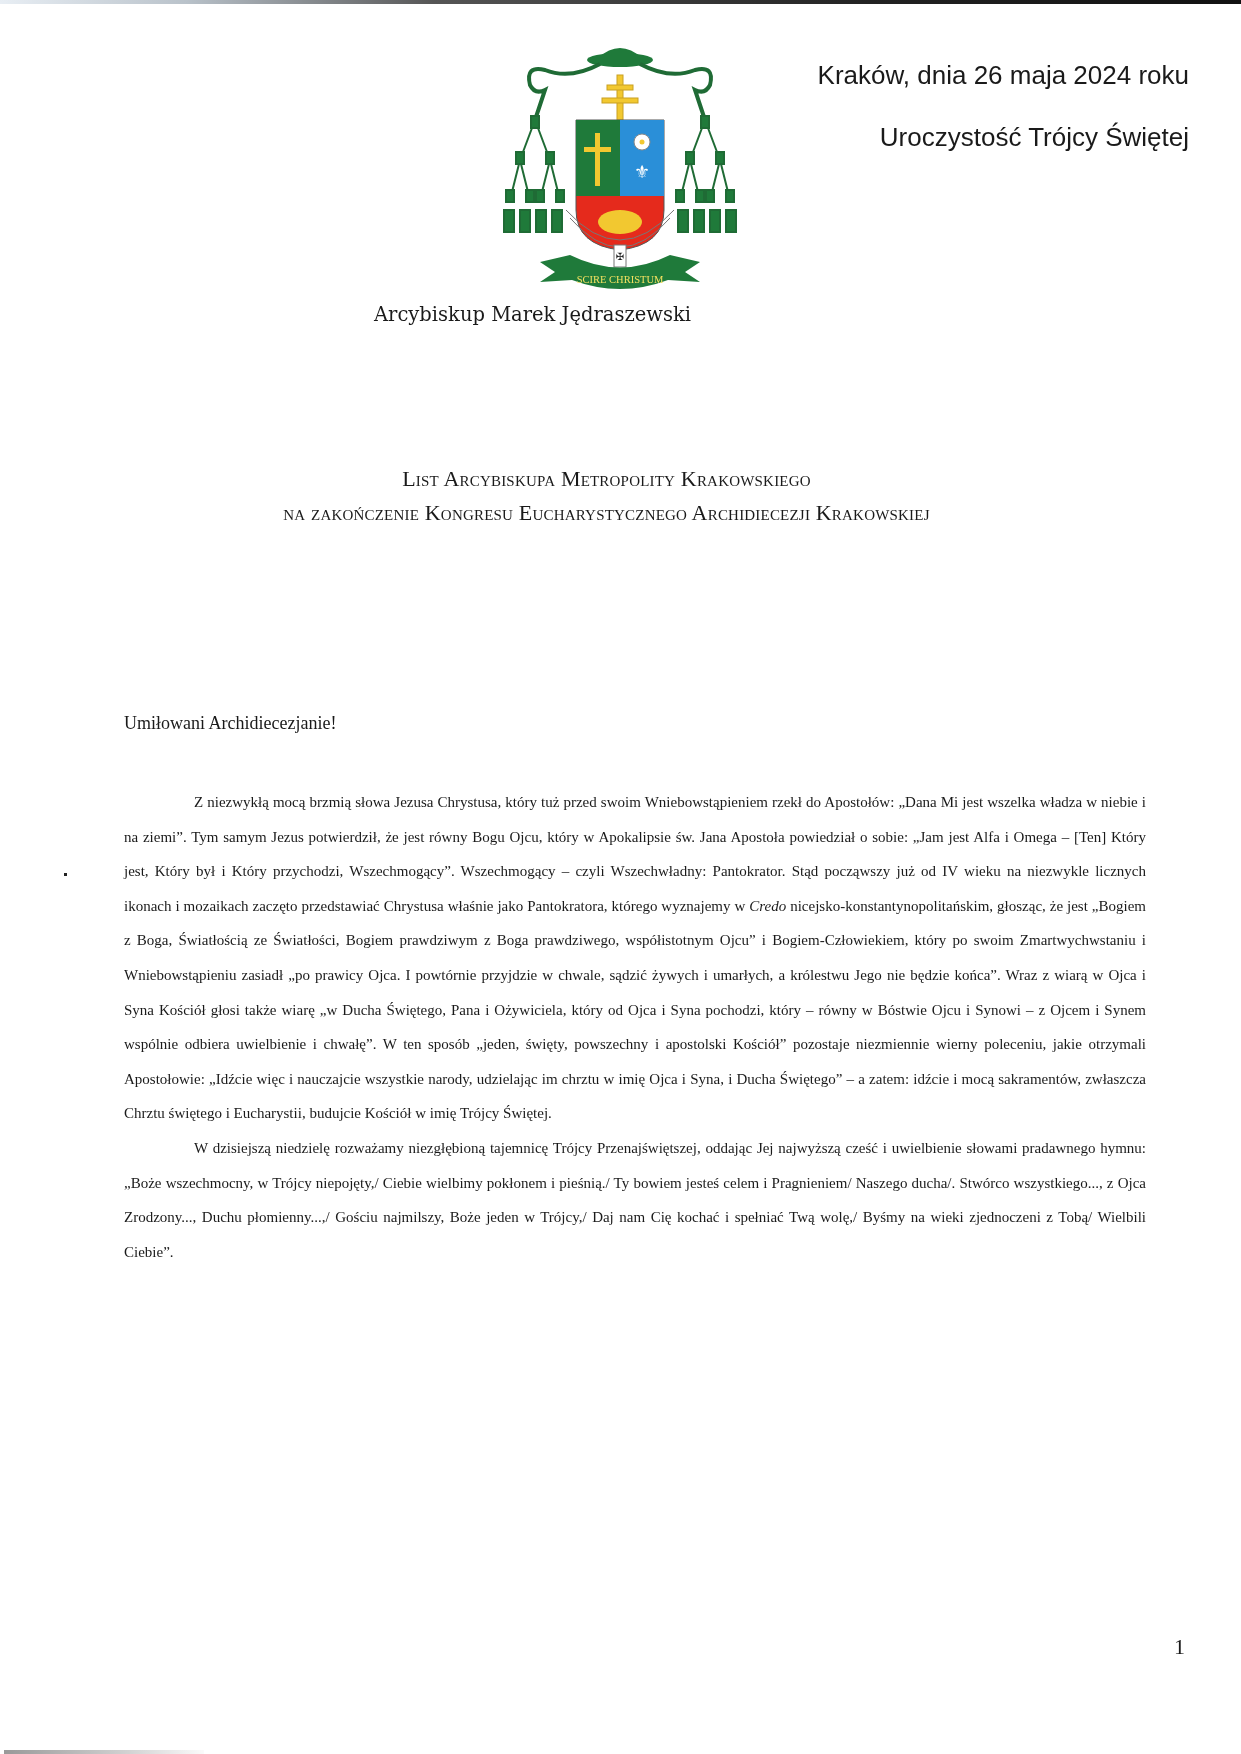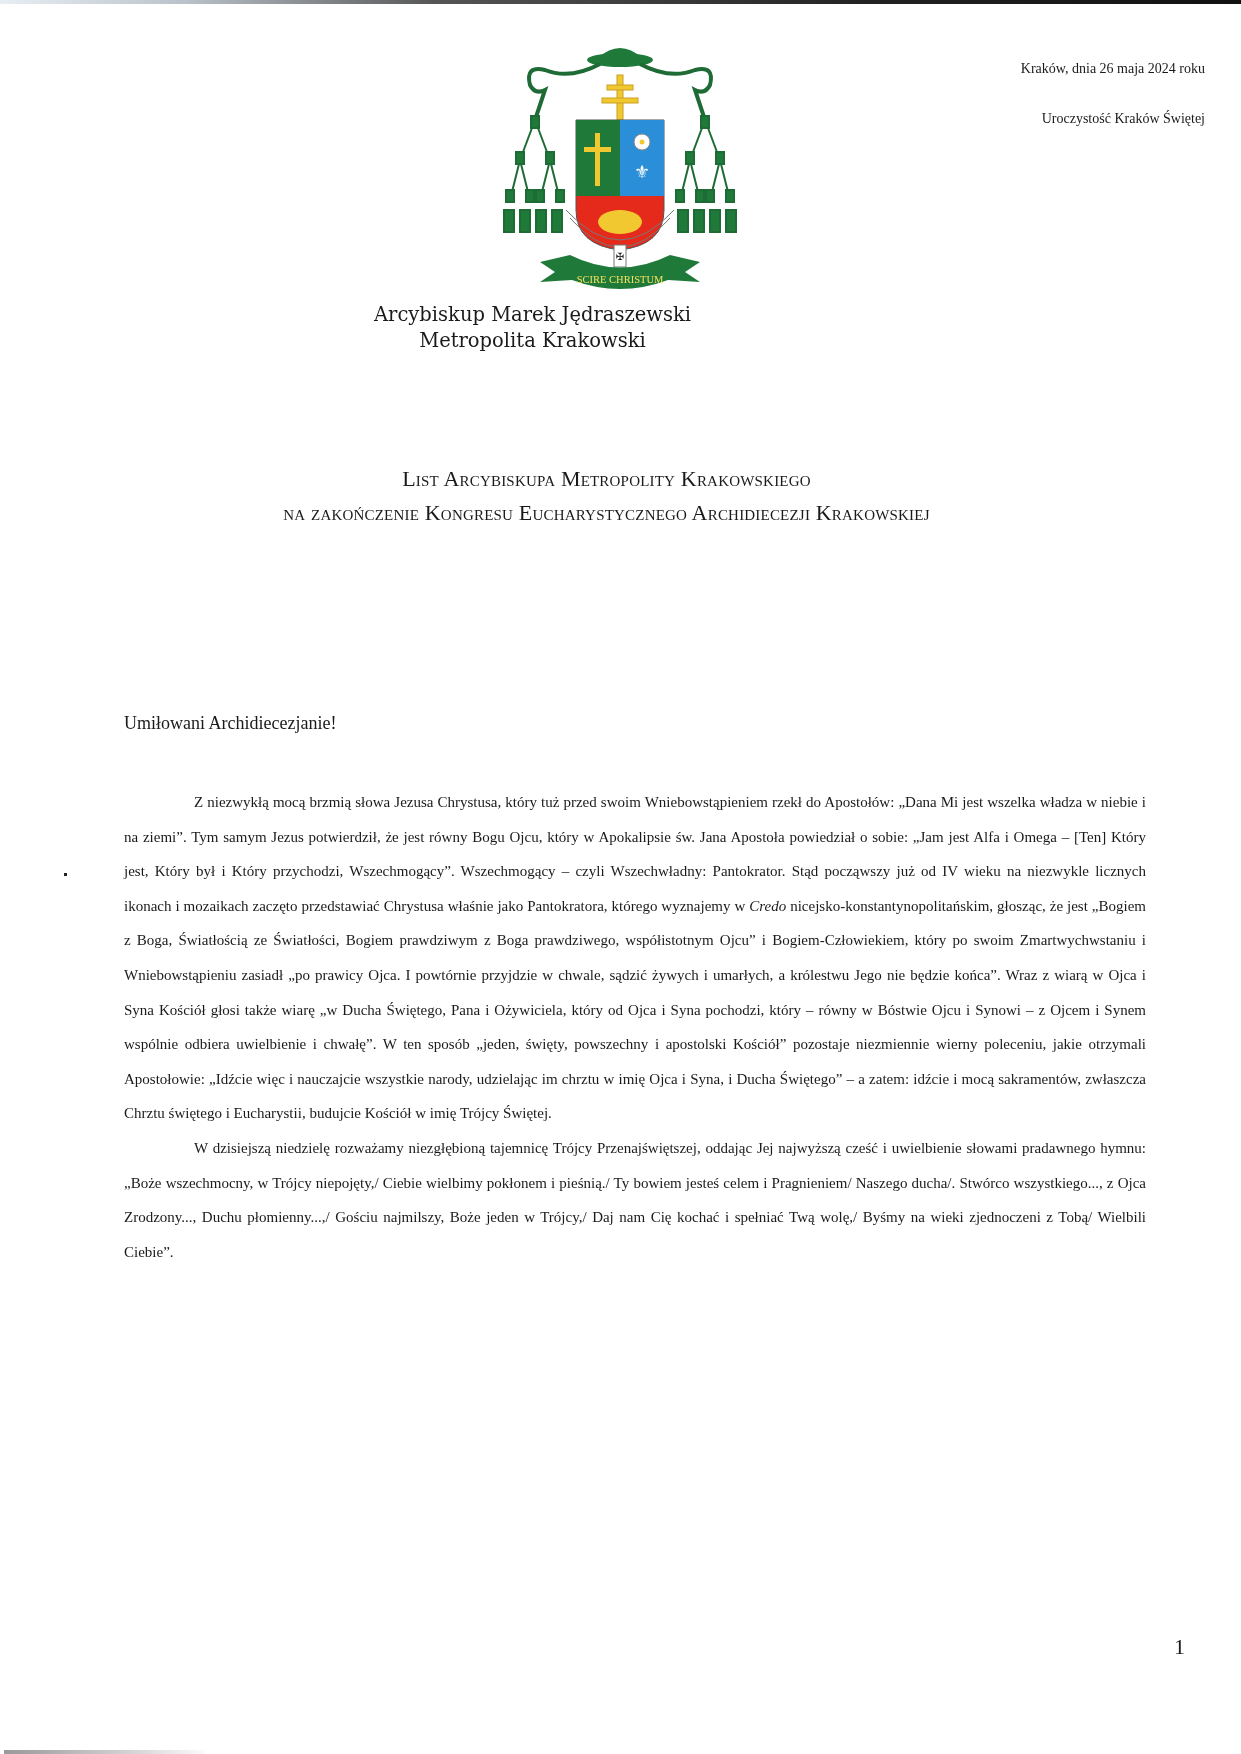--- a/index.html
+++ b/index.html
@@ -7,22 +7,22 @@
     .scan-edge-top {
       position: absolute; left: 0; top: 0; width: 1241px; height: 4px;
       background: linear-gradient(to right, #e8eef4 0%, #b9c2ca 15%, #555 35%, #222 70%, #111 100%);
     }
     .scan-edge-bottom {
       position: absolute; left: 4px; top: 1750px; width: 200px; height: 4px;
       background: linear-gradient(to right, #999 0%, #d0d0d0 60%, #fafafa 100%);
     }
     .crest { position: absolute; left: 500px; top: 40px; width: 240px; height: 250px; }
     .date-block {
-      position: absolute; right: 36px; top: 62px; text-align: right;
-      font-family: Liberation Serif, serif; font-size: 14px; line-height: 1;
+      position: absolute; right: 52px; top: 62px; text-align: right;
+      font-family: Liberation Sans, sans-serif; font-size: 26px; line-height: 1;
     }
     .date-block .date { display: block; margin-bottom: 36px; }
     .signature-block {
       position: absolute; left: 0; width: 1065px; top: 302px; text-align: center;
       font-family: "DejaVu Serif", serif; font-size: 19.5px; line-height: 26px;
     }
     .title-block {
       position: absolute; left: 0; width: 1213px; top: 462px; text-align: center;
       font-family: "Liberation Serif", serif; font-size: 22px; line-height: 34px;
       font-variant: small-caps; letter-spacing: 0.2px;
@@ -107,26 +107,25 @@
   <path d="M70 178 Q120 236 170 178" stroke="#777" stroke-width="1" fill="none"></path>
   <rect x="114" y="205" width="12" height="22" fill="#fff" stroke="#777"></rect>
   <text x="120" y="220" font-size="10" text-anchor="middle" fill="#222" font-family="DejaVu Sans, sans-serif">✠</text>
 
   <path d="M40 222 L70 215 Q120 240 170 215 L200 222 L185 232 L200 242 L168 240 Q120 258 72 240 L40 242 L55 232 Z" fill="#1f7a3a"></path>
   <text x="120" y="243" font-size="10.5" text-anchor="middle" fill="#f2e060" font-family="Liberation Serif, serif">SCIRE CHRISTUM</text>
 </svg>
 
 <div class="date-block">
   <span class="date">Kraków, dnia 26 maja 2024 roku</span>
-  <span class="feast">Uroczystość Kraków Świętej</span>
+  <span class="feast">Uroczystość Trójcy Świętej</span>
 </div>
 
 <div class="signature-block">
   <div>Arcybiskup Marek Jędraszewski</div>
-  <div>Metropolita Krakowski</div>
 </div>
 
 <div class="title-block">
   <div>List Arcybiskupa Metropolity Krakowskiego</div>
   <div>na zakończenie Kongresu Eucharystycznego Archidiecezji Krakowskiej</div>
 </div>
 
 <div class="salutation">Umiłowani Archidiecezjanie!</div>
 
 <div class="speck"></div>

